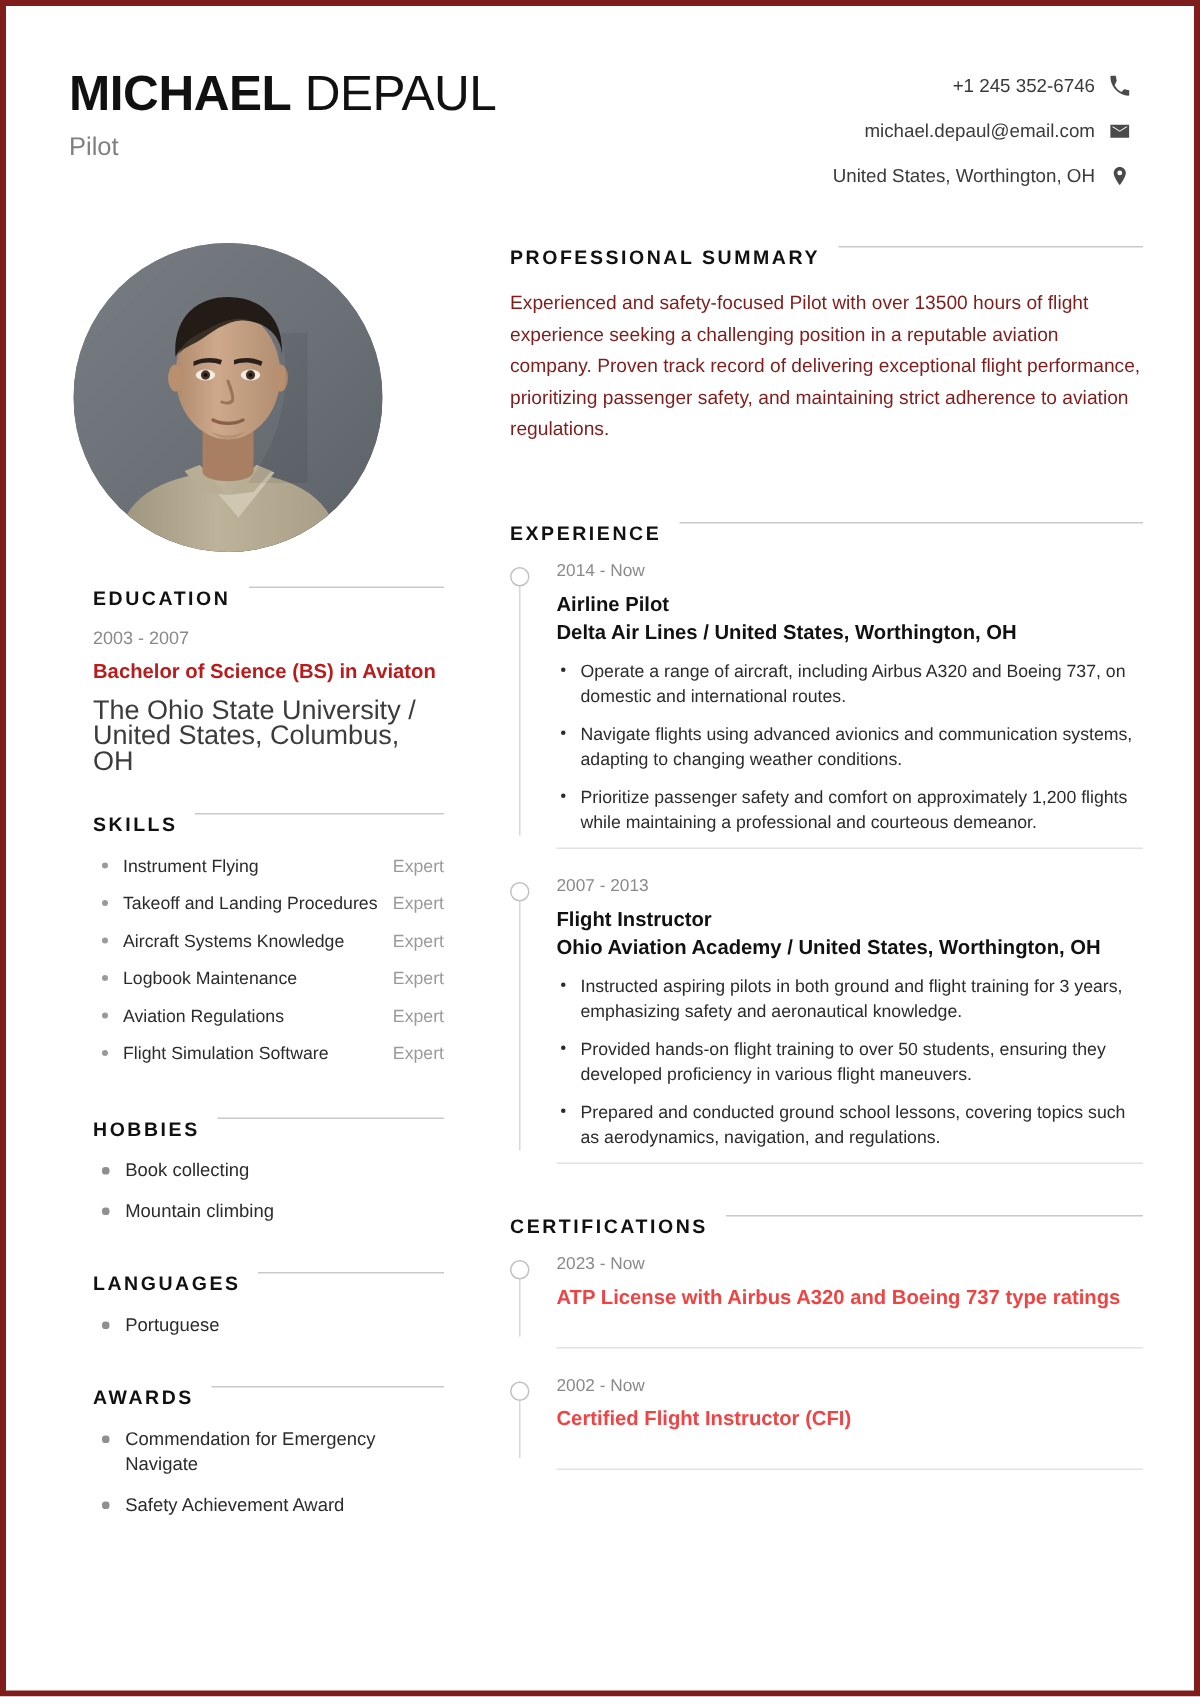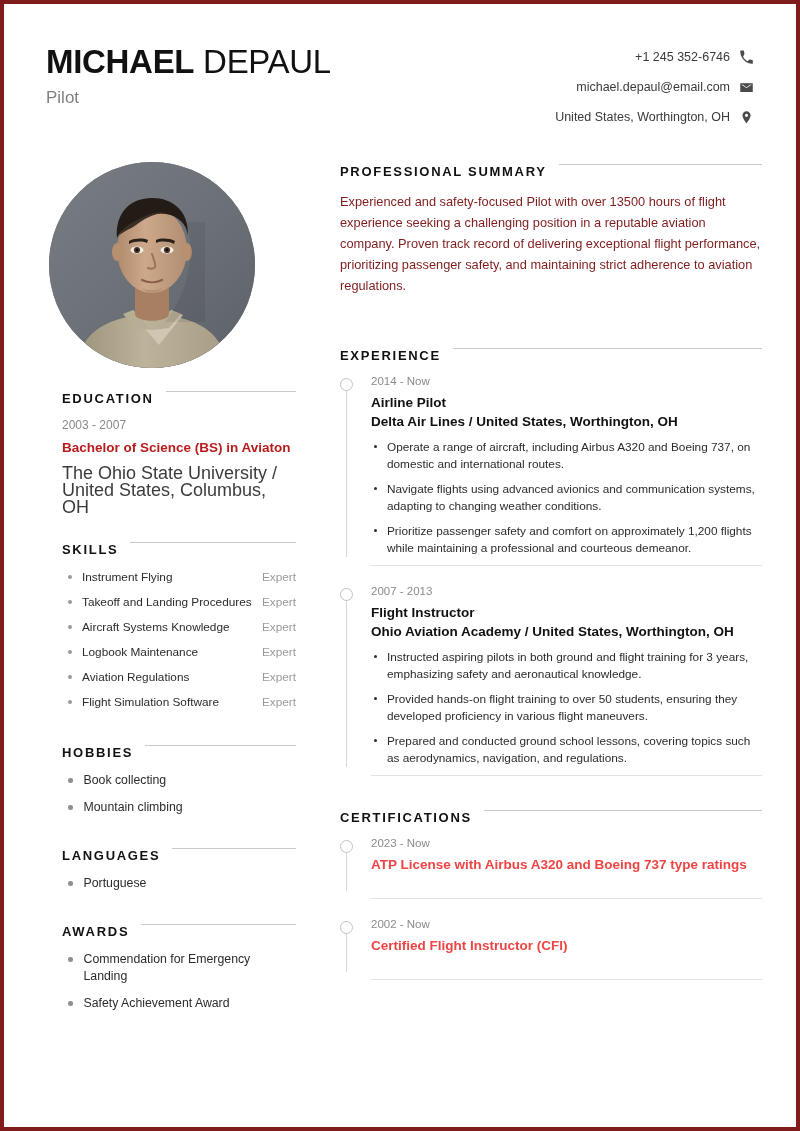--- a/index.html
+++ b/index.html
@@ -463,21 +463,21 @@
 
     <div class="left-gap-sm"></div>
 
     <div>
       <div class="section-head">
         <span class="title">AWARDS</span>
         <span class="rule"></span>
       </div>
       <div class="plain-row">
         <span class="plain-bullet"></span>
-        <span class="plain-text">Commendation for Emergency Landing</span>
+        <span class="plain-text">Commendation for Emergency Navigate</span>
       </div>
       <div class="plain-row">
         <span class="plain-bullet"></span>
         <span class="plain-text">Safety Achievement Award</span>
       </div>
     </div>
 
   </div>
 
   <div class="right-col">

